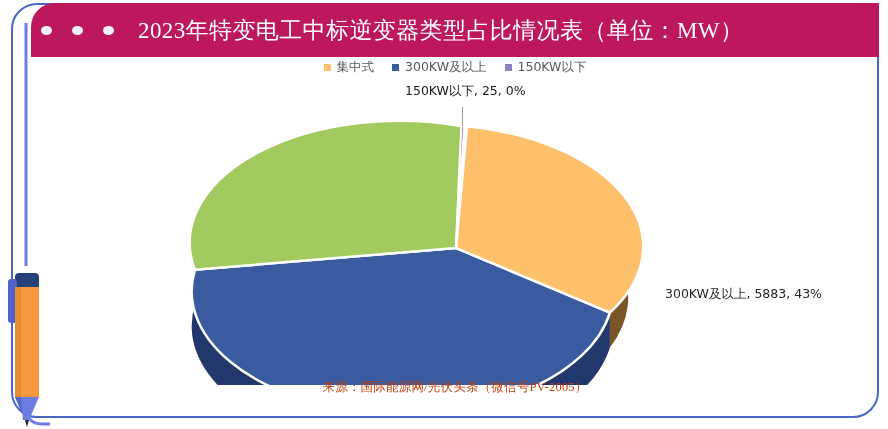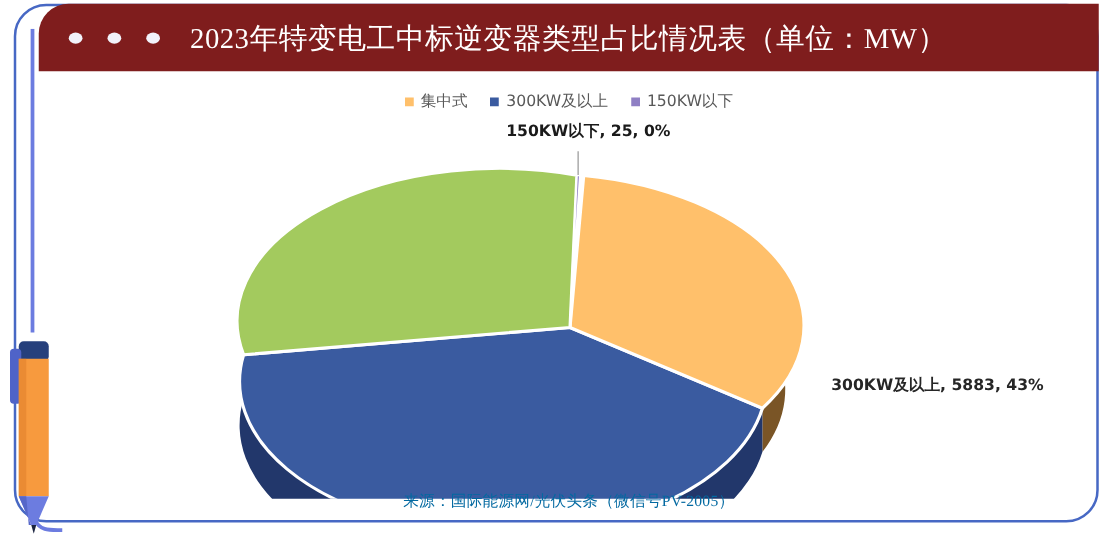--- a/index.html
+++ b/index.html
@@ -31,26 +31,26 @@
     background: #ffffff;
   }
 
   
   .header-bar {
     position: absolute;
     left: 31px;
     top: 3px;
     width: 848px;
     height: 54px;
-    background: #7f1d1d;
+    background: #be185d;
     border-top-left-radius: 24px;
     border-top-right-radius: 0px;
     display: flex;
     align-items: center;
-    padding-left: 24px;
+    padding-left: 10px;
   }
   .dot {
     width: 11px;
     height: 9px;
     border-radius: 50%;
     background: #F2F3FB;
     margin-right: 20px;
     flex: none;
   }
   .header-title {
@@ -70,21 +70,21 @@
     top: 23px;
     width: 46px;
     height: 406px;
     pointer-events: none;
   }
 
   
   .chart-body {
     position: absolute;
     left: 33px;
-    top: 63px;
+    top: 49px;
     width: 844px;
     height: 359px;
   }
 
   
   .legend {
     position: absolute;
     left: 0;
     top: 10px;
     width: 844px;
@@ -118,36 +118,36 @@
     top: 36px;
     width: 844px;
     height: 300px;
   }
   .pie-svg { display: block; }
 
   
   .dlabel {
     position: absolute;
     font-size: 12.5px;
-    font-weight: bold;
+    font-weight: normal;
     color: #262626;
     white-space: nowrap;
     font-family: "DejaVu Sans", "Liberation Sans", sans-serif;
   }
   .dlabel-small { color: #1a1a1a; }
 
   
   .source-note {
     position: absolute;
     left: 0;
     top: 330px;
     width: 844px;
     text-align: center;
     font-size: 12.5px;
-    color: #0369a1;
+    color: #c2410c;
     font-family: "Liberation Serif", "DejaVu Serif", serif;
     letter-spacing: 0.2px;
   }
 </style>
 </head>
 <body>
 
 <div id="root">
 
   <div class="card-frame"></div>

